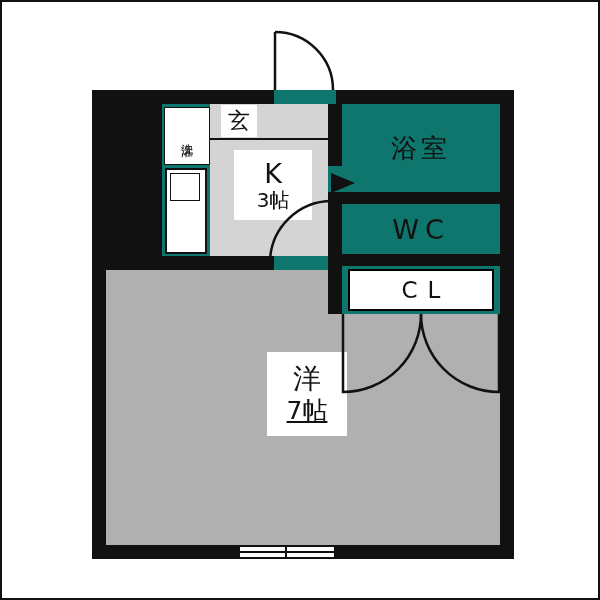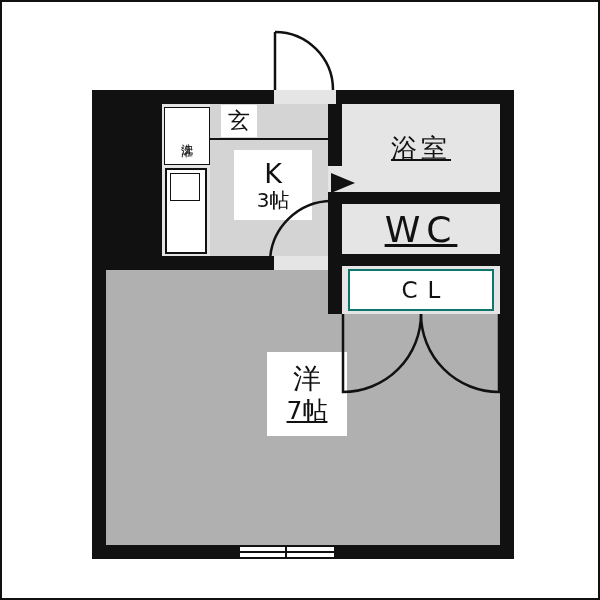--- a/index.html
+++ b/index.html
@@ -1,19 +1,19 @@
 <!DOCTYPE html>
 <html><head>
 <meta charset="utf-8">
 <style>
   html,body{margin:0;padding:0;background:#fff;font-family:"DejaVu Sans",sans-serif;}
   #frame{position:relative;width:600px;height:600px;background:#ffffff;border:2px solid #111;box-sizing:border-box;overflow:hidden;color:#111;}
   .abs{position:absolute;}
   .wall{background:#111;}
-  .white{background:#e5e5e5;text-decoration:underline;}
+  .white{background:#0f766e;}
 
   
   .outer-walls{left:90px;top:88px;width:422px;height:469px;background:#111;}
   .interior{left:104px;top:102px;width:394px;height:441px;background:#fff;}
   .wall-block{left:104px;top:102px;width:56px;height:152px;}
   .laundry-niche{left:160px;top:102px;width:48px;height:152px;}
   .kitchen-floor{left:208px;top:102px;width:118px;height:152px;background:#d4d4d4;}
   .main-floor{left:104px;top:268px;width:394px;height:275px;background:#b0b0b0;}
   .bath{left:340px;top:102px;width:158px;height:88px;}
   .wc{left:340px;top:202px;width:158px;height:50px;}
@@ -35,22 +35,22 @@
   .washer-inner{left:168px;top:171px;width:30px;height:28px;border:1.5px solid #111;background:#fff;box-sizing:border-box;}
 
   
   .center{display:flex;align-items:center;justify-content:center;}
   .col{display:flex;flex-direction:column;align-items:center;justify-content:center;}
   .genkan-box{left:219px;top:103px;width:36px;height:32px;background:#fff;font-size:22px;}
   .k-box{left:232px;top:148px;width:78px;height:70px;background:#fff;line-height:1.15;}
   .k-name{font-size:27px;}
   .k-size{font-size:20px;}
   .bath-label{font-size:26px;letter-spacing:4px;}
-  .wc-label{font-size:36px;letter-spacing:6px;}
-  .cl-box{left:346px;top:267px;width:146px;height:42px;border:2px solid #0f766e;background:#fff;box-sizing:border-box;font-size:23px;letter-spacing:10px;}
+  .wc-label{font-size:27px;letter-spacing:6px;}
+  .cl-box{left:346px;top:267px;width:146px;height:42px;border:2px solid #000000;background:#fff;box-sizing:border-box;font-size:23px;letter-spacing:10px;}
   .cl-box span{margin-left:10px;}
   .room-box{left:265px;top:350px;width:80px;height:84px;background:#fff;line-height:1.2;}
   .room-name{font-size:28px;}
   .room-size{font-size:25px;text-decoration:underline;}
 
   
   .window{left:238px;top:545px;width:94px;height:10px;background:#fff;}
   .window-line{left:238px;top:549px;width:94px;height:2px;background:#111;}
   .window-tick{left:283px;top:545px;width:2px;height:10px;background:#111;}
 

